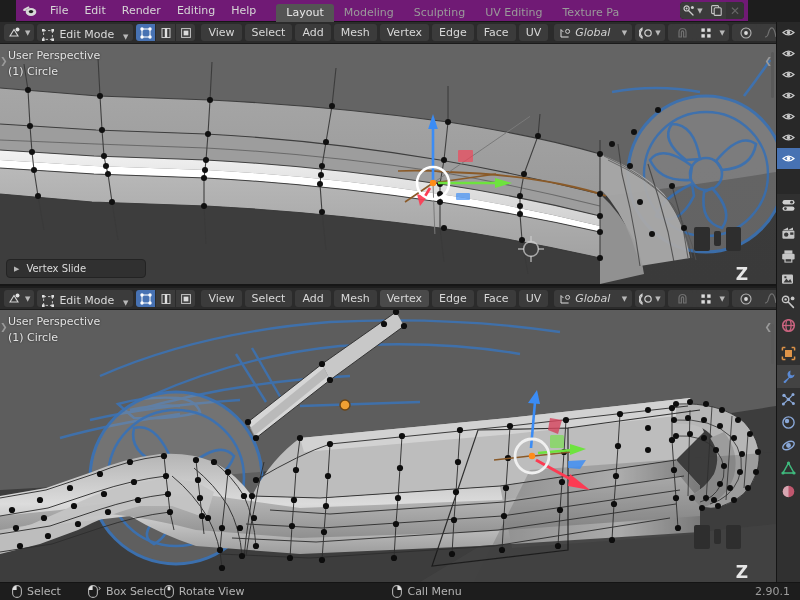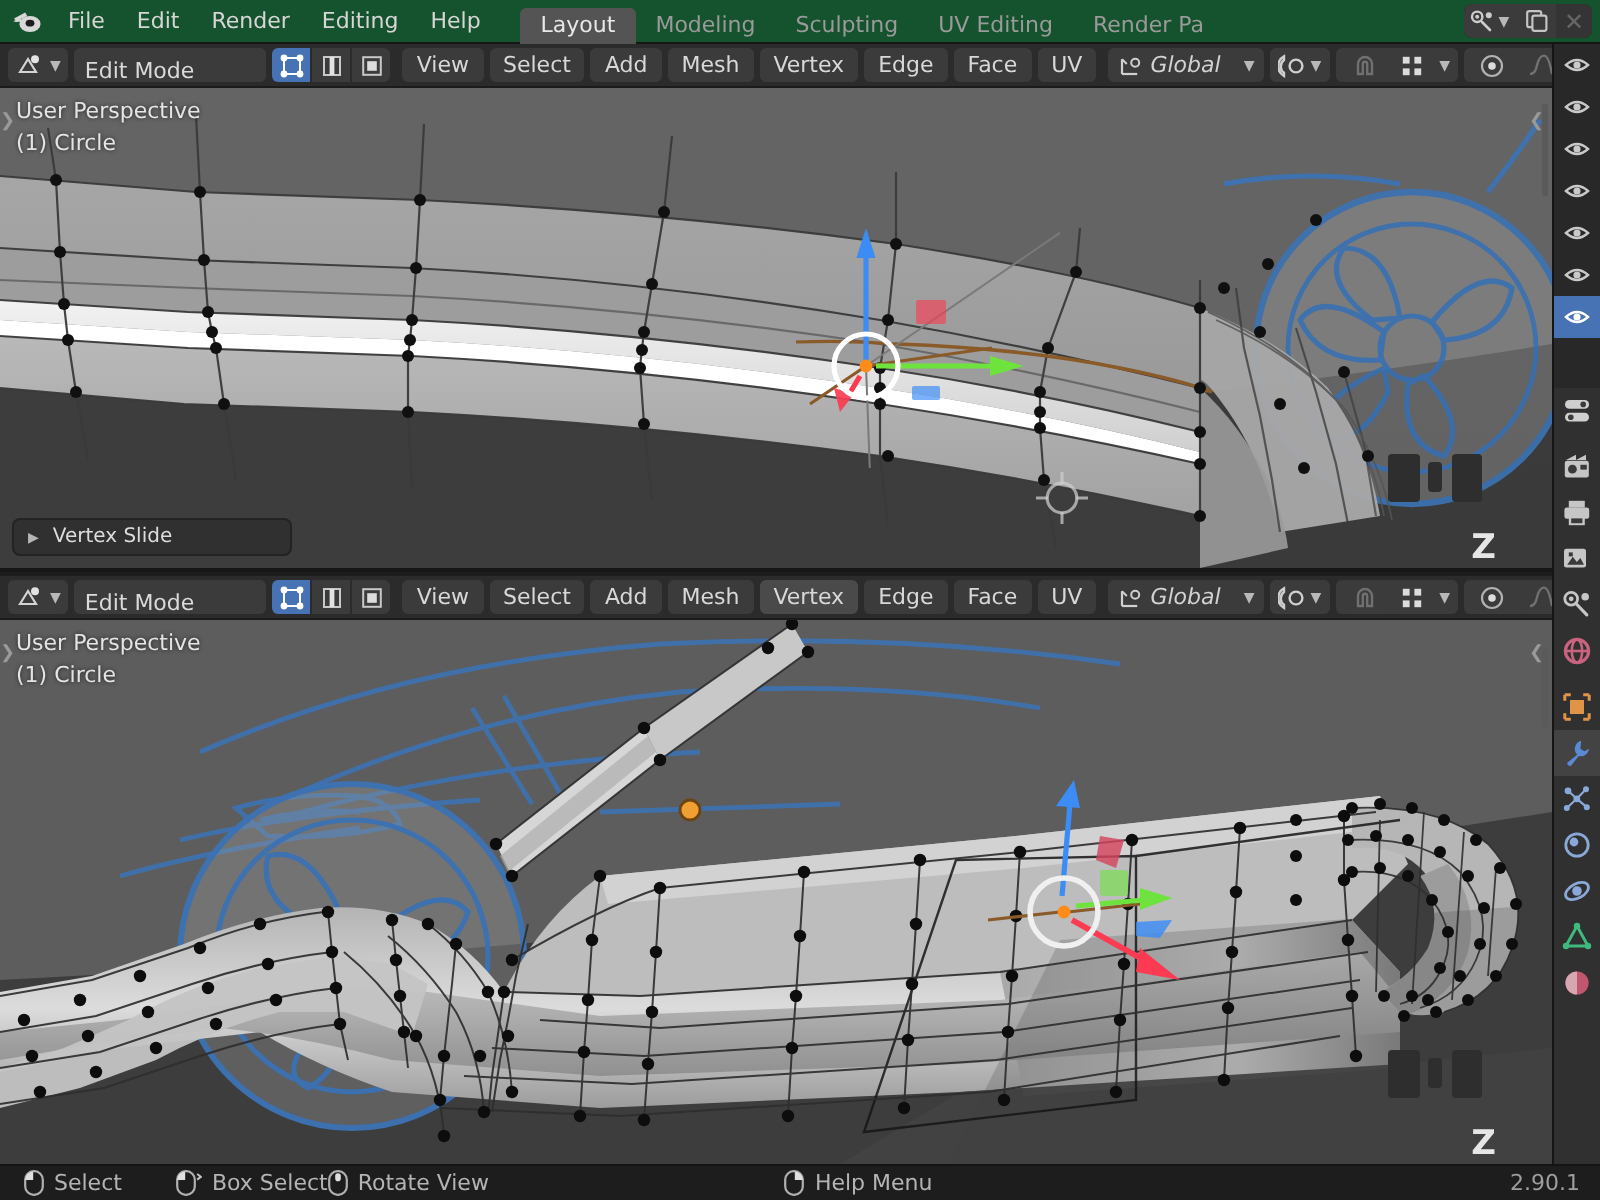--- a/index.html
+++ b/index.html
@@ -7,22 +7,22 @@
     width:800px; height:600px; overflow:hidden;
     background:#1d1d1d;
     font-family:"DejaVu Sans","Liberation Sans",sans-serif;
     font-size:11px; color:#d2d2d2;
     -webkit-font-smoothing:antialiased;
   }
   #app{ position:relative; width:800px; height:600px; }
 
   
   .topbar{
-    position:absolute; left:0; top:0; width:800px; height:22px;
-    background:#14532d; display:flex; align-items:center; gap:0;
+    position:absolute; left:16px; top:0; width:732px; height:22px;
+    background:#701a75; display:flex; align-items:center; gap:0;
     border-bottom:1px solid #161616;
   }
   .blender-logo{ width:26px; height:22px; display:flex; align-items:center; justify-content:center; }
   .menu-item{
     padding:0 8px; height:18px; line-height:18px; color:#d6d6d6;
     font-size:11px; border-radius:3px; white-space:nowrap;
   }
   .wstabs{ display:flex; align-items:flex-end; height:22px; margin-left:12px; }
   .wstab{
     height:18px; line-height:18px; padding:0 10px; font-size:11px;
@@ -58,21 +58,21 @@
     position:absolute; left:0; width:776px; height:22px;
     background:#2b2b2b; display:flex; align-items:center; gap:3px;
     padding:0 4px; overflow:hidden; border-bottom:1px solid #1b1b1b;
   }
   .editor-type{
     height:17px; background:#3b3b3b; border-radius:3px;
     display:flex; align-items:center; gap:3px; padding:0 4px;
   }
   .mode-select{
     height:17px; background:#3b3b3b; border-radius:3px;
-    display:flex; align-items:flex-start; gap:5px; padding:0 5px; min-width:96px;flex-direction:column;
+    display:flex; align-items:flex-end; gap:5px; padding:0 5px; min-width:96px;
   }
   .mode-select .lbl{ flex:1; font-size:11px; color:#dadada; }
   .seg{ display:flex; gap:1px; }
   .seg .s{
     width:19px; height:17px; background:#3b3b3b;
     display:flex; align-items:center; justify-content:center;
   }
   .seg .s:first-child{ border-radius:3px 0 0 3px; }
   .seg .s:last-child{ border-radius:0 3px 3px 0; }
   .seg .s.on{ background:#4772b3; }
@@ -172,21 +172,21 @@
     <div class="menu-item">Edit</div>
     <div class="menu-item">Render</div>
     <div class="menu-item">Editing</div>
     <div class="menu-item">Help</div>
 
     <div class="wstabs">
       <div class="wstab active">Layout</div>
       <div class="wstab">Modeling</div>
       <div class="wstab">Sculpting</div>
       <div class="wstab">UV Editing</div>
-      <div class="wstab clipped">Render Pa</div>
+      <div class="wstab clipped">Texture Pa</div>
     </div>
 
     <div class="topright">
       <div class="datablock">
         <div class="db-icon">
           <svg width="12" height="11" viewBox="0 0 12 11">
             <circle cx="3.6" cy="3.4" r="2.6" fill="none" stroke="#ccc" stroke-width="1.2"></circle>
             <circle cx="3.6" cy="3.4" r="1" fill="#ccc"></circle>
             <path d="M6 6 L10 10" stroke="#ccc" stroke-width="1.3" stroke-linecap="round"></path>
             <circle cx="9.4" cy="2.6" r="1.5" fill="#ccc"></circle>
@@ -1071,18 +1071,18 @@
         <rect x="0.6" y="0.6" width="8.8" height="11.8" rx="4.2" fill="none" stroke="#b0b0b0" stroke-width="1.1"></rect>
         <rect x="3.6" y="1.6" width="2.8" height="4" rx="1.4" fill="#e0e0e0"></rect>
       </svg>
       <span>Rotate View</span>
     </div>
     <div class="st-item" style="margin-left:148px">
       <svg width="10" height="13" viewBox="0 0 10 13">
         <rect x="0.6" y="0.6" width="8.8" height="11.8" rx="4.2" fill="none" stroke="#b0b0b0" stroke-width="1.1"></rect>
         <path d="M9.4 5 L5.4 5 L5.4 0.8 A4.2 4.2 0 0 1 9.4 5 Z" fill="#e0e0e0"></path>
       </svg>
-      <span>Help Menu</span>
+      <span>Call Menu</span>
     </div>
     <div class="st-ver">2.90.1</div>
   </div>
 
 </div>
 
 </body></html>

